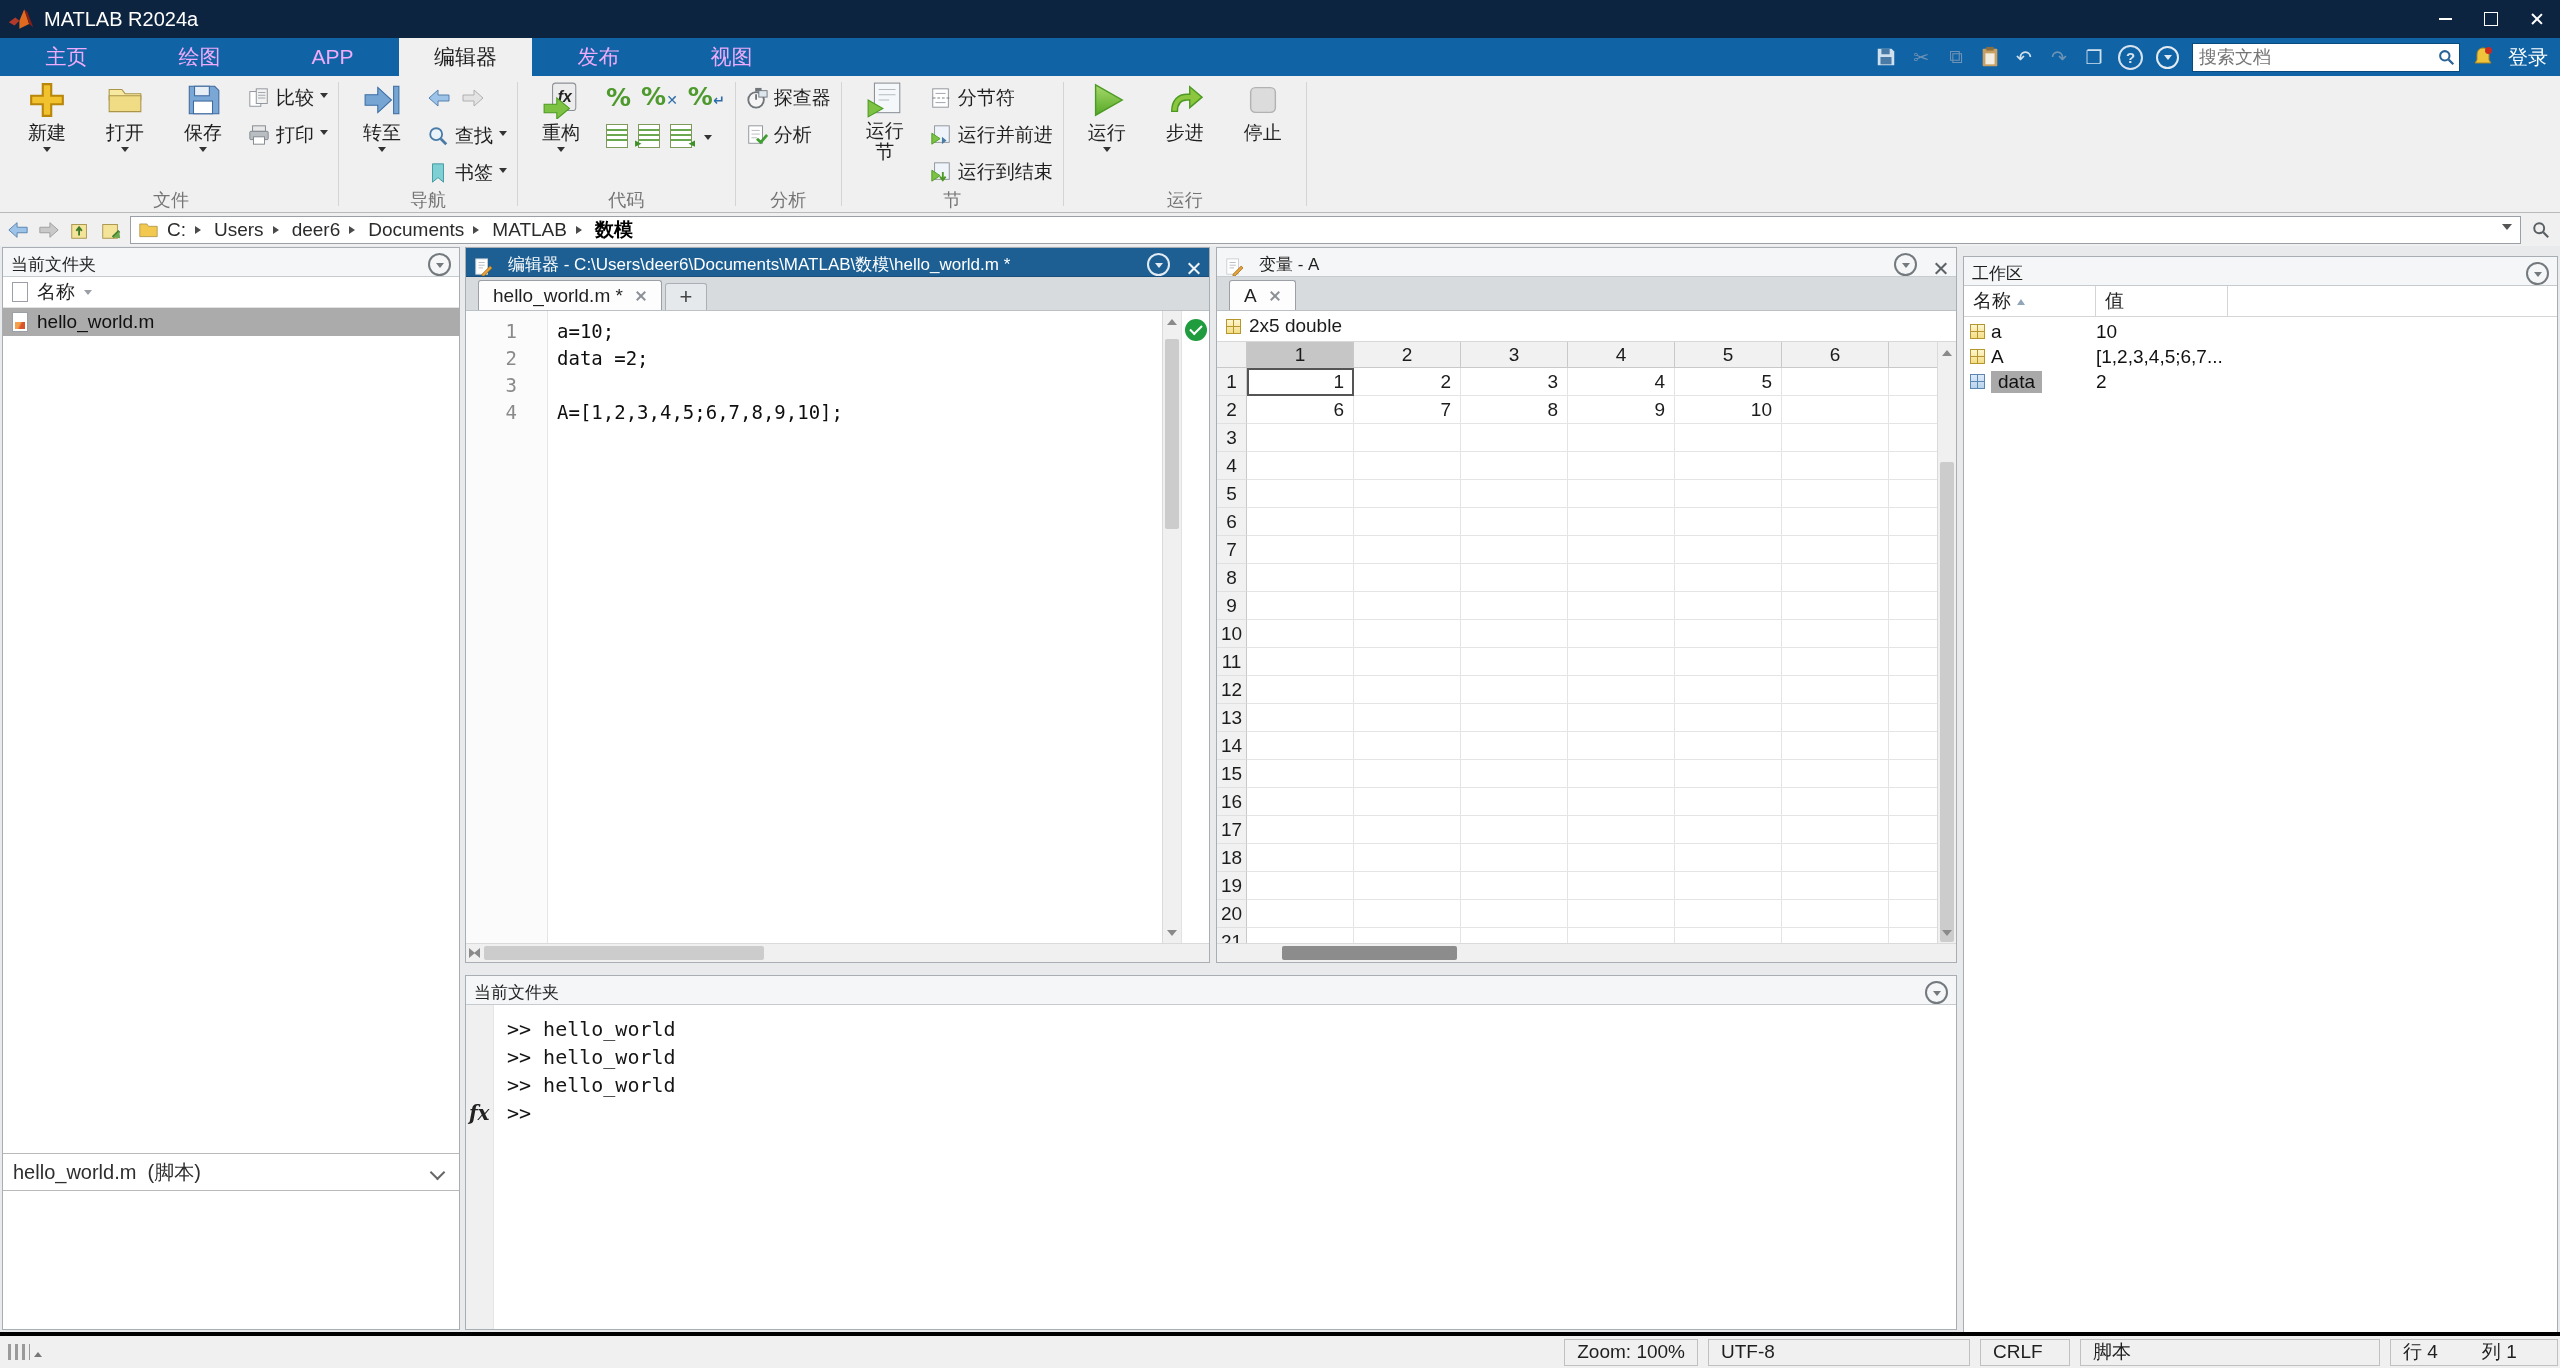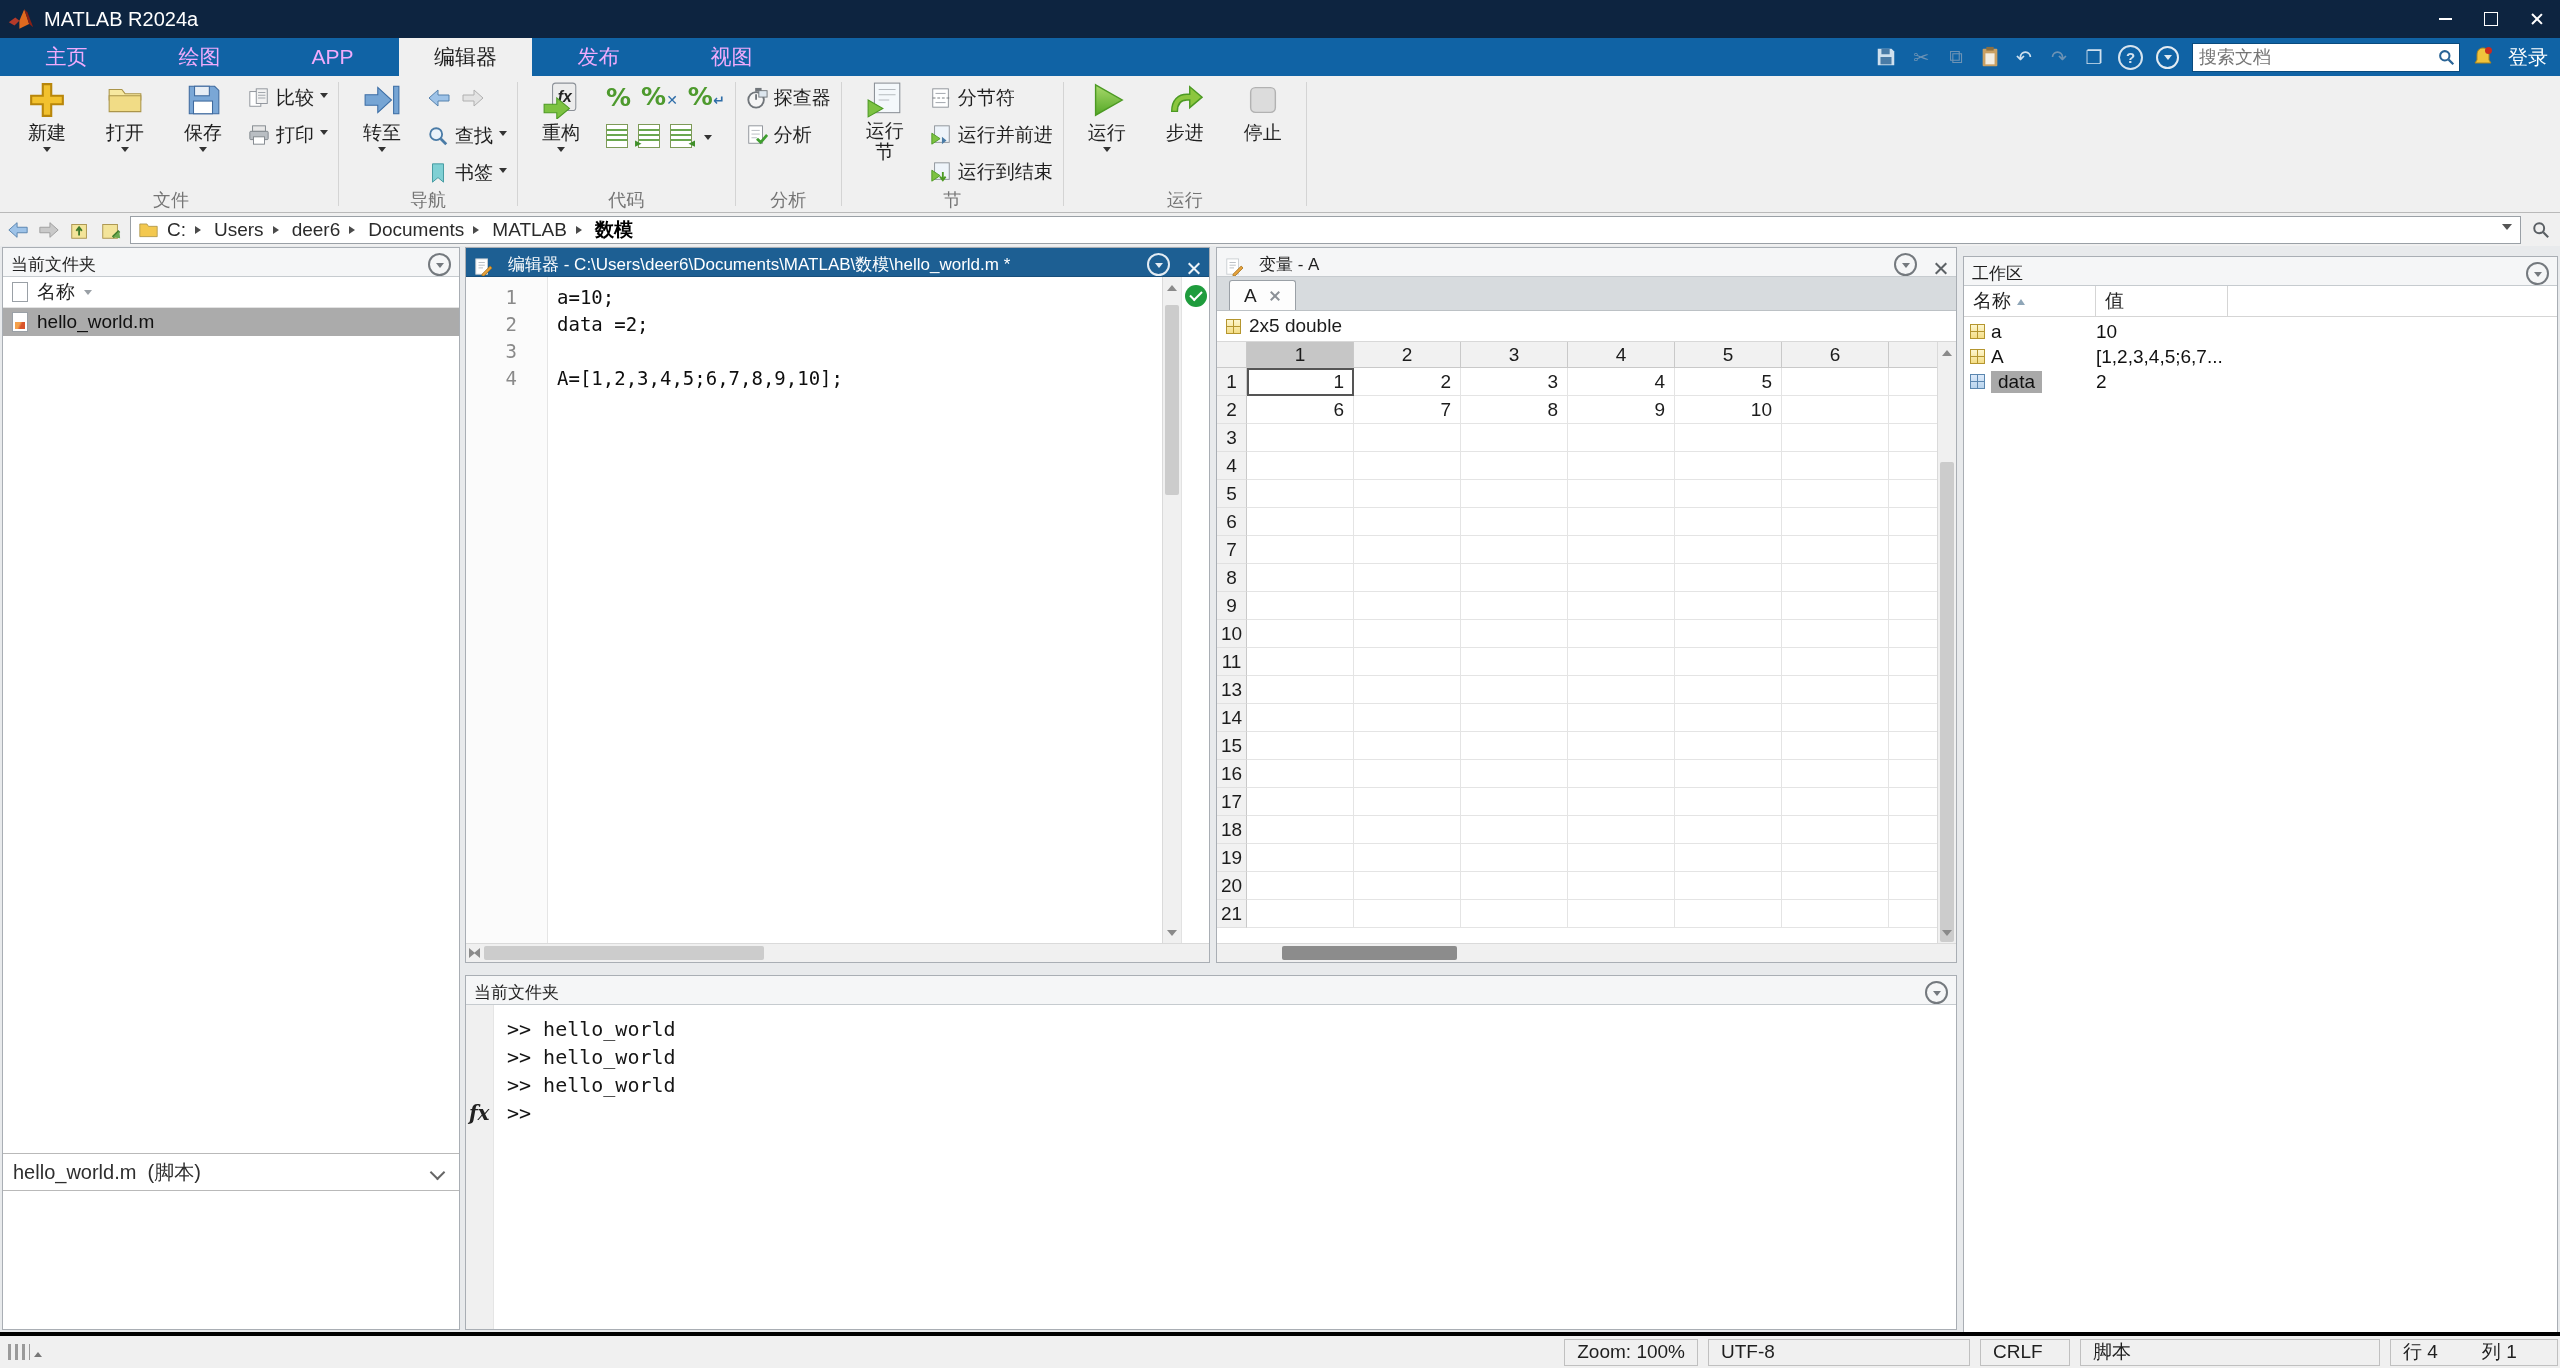--- a/index.html
+++ b/index.html
@@ -525,20 +525,27 @@
   <div class="phead active">
     <svg width="18" height="18" viewBox="0 0 20 20">
         <rect x="2" y="1" width="13" height="17" fill="#fff" stroke="#c9ced2"></rect>
         <path d="M5 5h7M5 8h7M5 11h5" stroke="#b5babf"></path>
         <path d="M9 18L18 9l2 2-9 9h-2z" fill="#e8a33d" stroke="#a8741e"></path>
       </svg>
     <span class="title">编辑器 - C:\Users\deer6\Documents\MATLAB\数模\hello_world.m *</span>
     <span class="menu-ic light"></span>
     <span class="x-ic light"></span>
   </div>
+  <div class="tabbar">
+    <div class="etab">
+      <span>hello_world.m *</span>
+      <span class="x-ic sm"></span>
+    </div>
+    <div class="plustab">+</div>
+  </div>
   <div class="editor-body">
     <div class="gutter" id="gutter">
         <div class="code-line">1</div>
         <div class="code-line">2</div>
         <div class="code-line">3</div>
         <div class="code-line">4</div>
       </div>
     <div class="codearea" id="codearea"><div class="code-line">a=10;</div><div class="code-line">data =2;</div><div class="code-line"></div><div class="code-line">A=[1,2,3,4,5;6,7,8,9,10];</div></div>
     <div class="vscroll">
       <div class="sarr up">
@@ -701,20 +708,30 @@
           <div class="vt-rh">11</div>
           <div class="vt-cell"></div>
           <div class="vt-cell"></div>
           <div class="vt-cell"></div>
           <div class="vt-cell"></div>
           <div class="vt-cell"></div>
           <div class="vt-cell"></div>
           <div class="vt-cell"></div>
         </div>
         <div class="vt-row">
+          <div class="vt-rh">12</div>
+          <div class="vt-cell"></div>
+          <div class="vt-cell"></div>
+          <div class="vt-cell"></div>
+          <div class="vt-cell"></div>
+          <div class="vt-cell"></div>
+          <div class="vt-cell"></div>
+          <div class="vt-cell"></div>
+        </div>
+        <div class="vt-row">
           <div class="vt-rh">13</div>
           <div class="vt-cell"></div>
           <div class="vt-cell"></div>
           <div class="vt-cell"></div>
           <div class="vt-cell"></div>
           <div class="vt-cell"></div>
           <div class="vt-cell"></div>
           <div class="vt-cell"></div>
         </div>
         <div class="vt-row">

